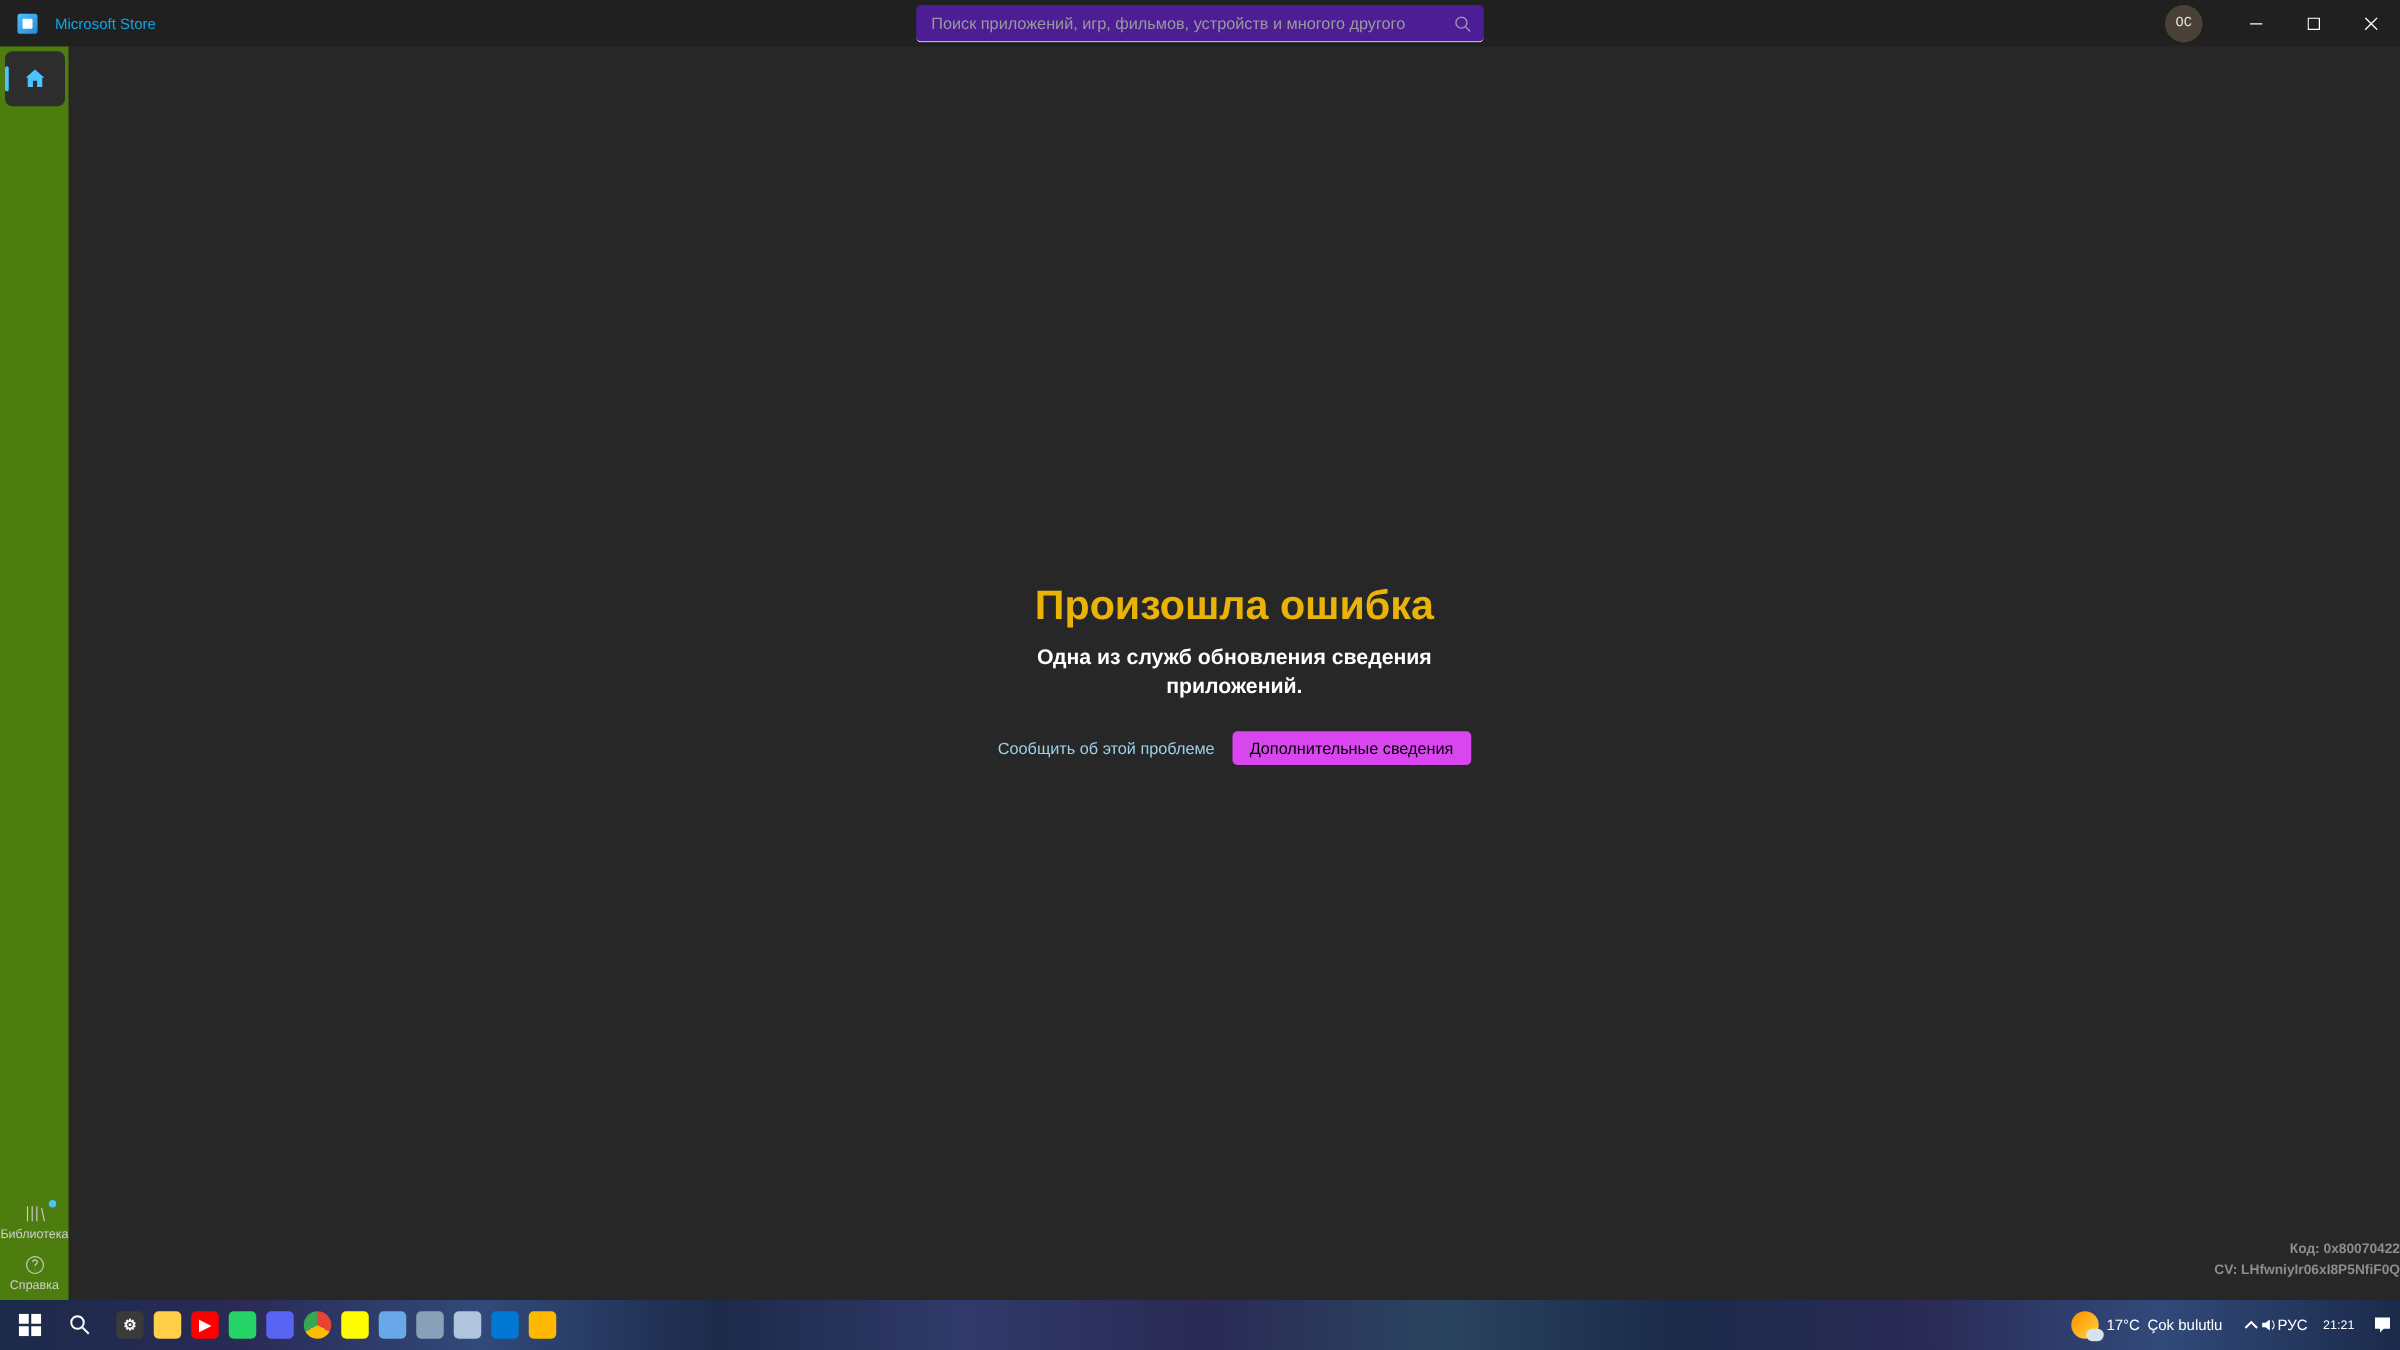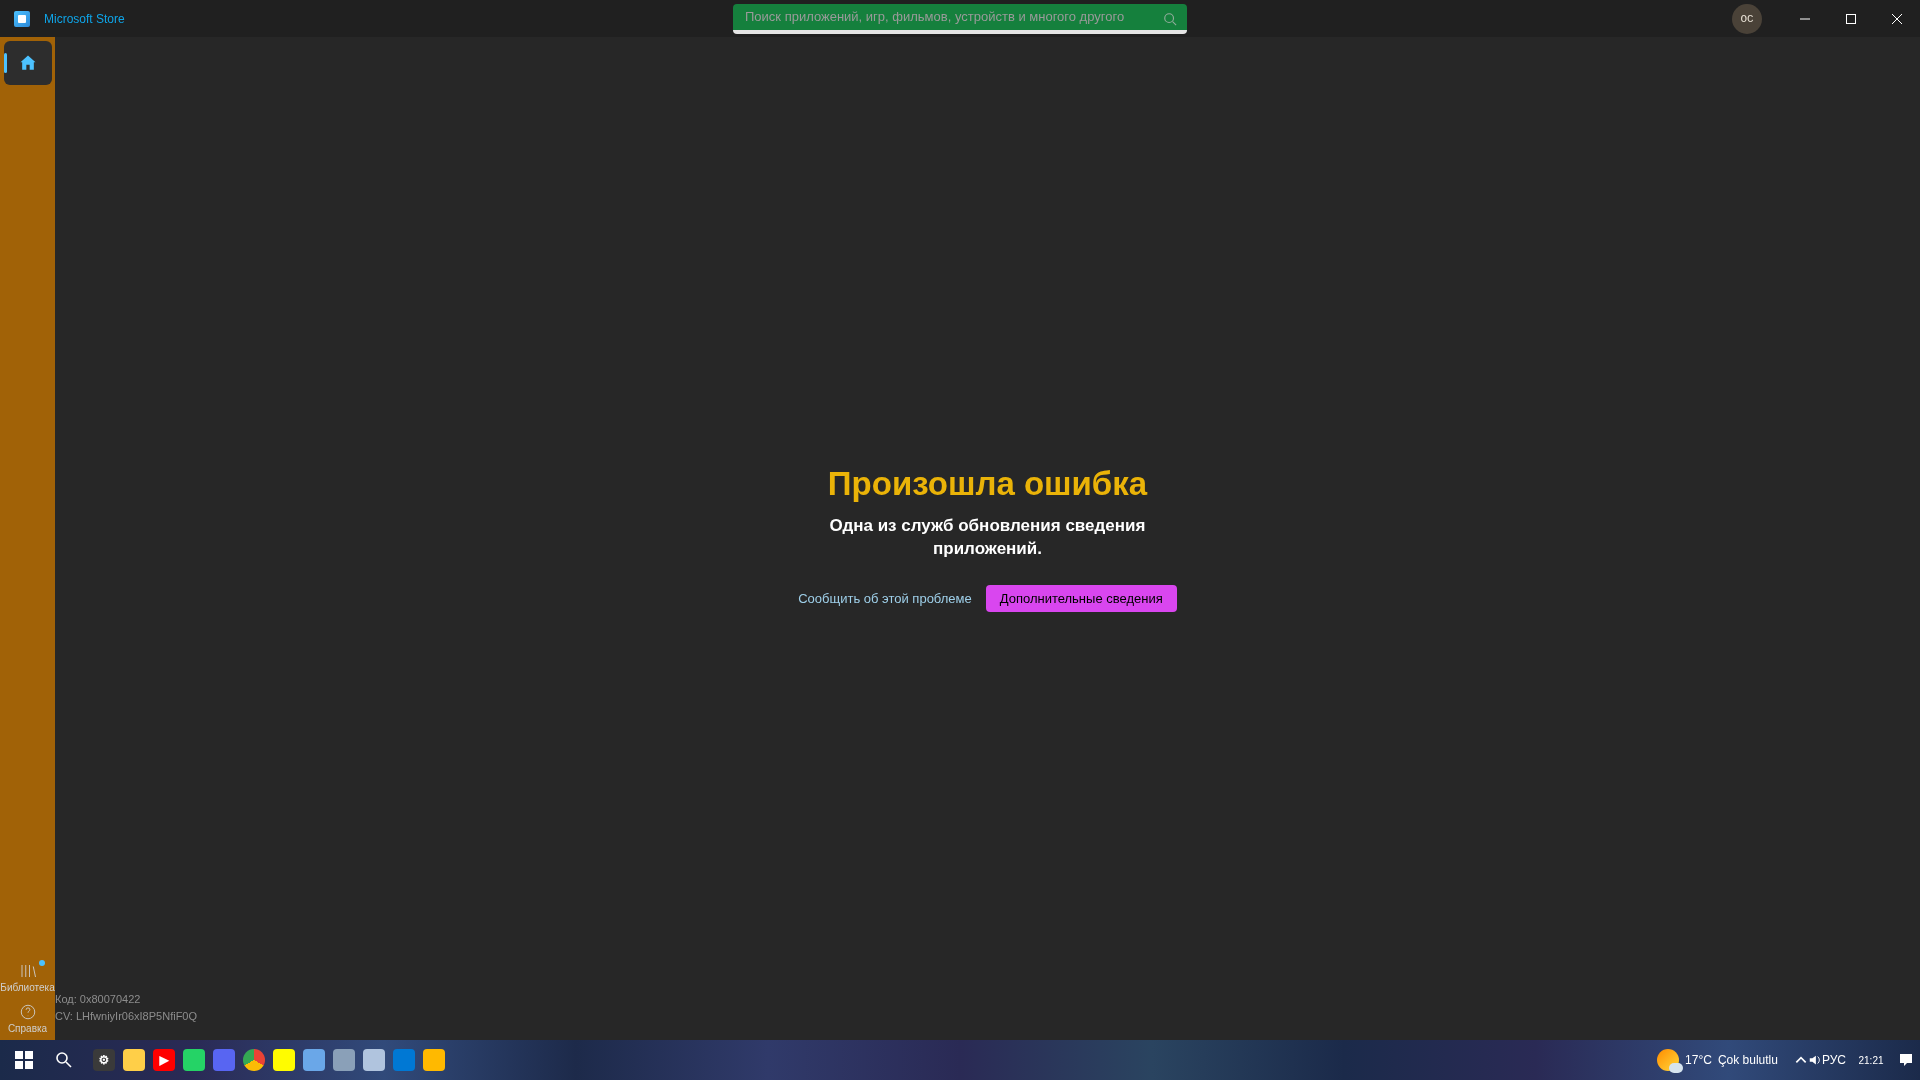--- a/index.html
+++ b/index.html
@@ -4,49 +4,49 @@
 <style>
 * { margin: 0; padding: 0; box-sizing: border-box; font-family: "Segoe UI", sans-serif; user-select: none; }
 html, body { width: 1920px; height: 1080px; overflow: hidden; background: #202020; color: #fff; }
 
 
 .titlebar { height: 37px; display: flex; align-items: center; background: #202020; position: relative; }
 .titlebar .app-icon { width: 16px; height: 16px; margin-left: 14px; background: linear-gradient(135deg,#4cc2ff,#2b88d8); border-radius: 2px; position: relative; display:flex; align-items:center; justify-content:center; }
 .titlebar .app-icon::after{content:"";width:8px;height:8px;background:#fff;border-radius:1px;}
 .titlebar .app-title { margin-left: 14px; font-size: 12px; color: #0ea5e9; }
 .titlebar .search-wrap { position: absolute; left: 50%; transform: translateX(-50%); width: 454px; }
-.titlebar .search { width: 100%; height: 30px; background: #15803d; border: none; border-bottom: 4px solid #e5e5e5; border-radius: 4px; padding: 0 36px 0 12px; color: #cfcfcf; font-size: 13px; outline: none; }
+.titlebar .search { width: 100%; height: 30px; background: #4c1d95; border: none; border-bottom: 1px solid #e5e5e5; border-radius: 4px; padding: 0 36px 0 12px; color: #cfcfcf; font-size: 13px; outline: none; }
 .titlebar .search::placeholder { color: #9a9a9a; }
 .titlebar .search-icon { position: absolute; right: 10px; top: 50%; transform: translateY(-50%); width: 14px; height: 14px; opacity: .75; }
 .titlebar .right { margin-left: auto; display: flex; align-items: center; height: 100%; }
 .titlebar .profile { width: 30px; height: 30px; border-radius: 15px; background: #4a4238; color: #e8e1d5; font-size: 11px; display: flex; align-items: center; justify-content: center; margin-right: 20px; font-family: Liberation Mono, monospace; }
 .titlebar .win-btn { width: 46px; height: 30px; display: flex; align-items: center; justify-content: center; }
 .titlebar .win-btn svg { width: 10px; height: 10px; stroke: #fff; fill: none; stroke-width: 1; }
 
 
 .body { display: flex; height: calc(100% - 37px - 40px); }
-.sidebar { width: 55px; background: #a16207; display: flex; flex-direction: column; align-items: center; padding-top: 4px; }
+.sidebar { width: 55px; background: #4d7c0f; display: flex; flex-direction: column; align-items: center; padding-top: 4px; }
 .nav-item { width: 48px; height: 44px; border-radius: 6px; display: flex; align-items: center; justify-content: center; position: relative; margin-bottom: 2px; }
 .nav-item.active { background: #2d2d2d; }
 .nav-item.active::before { content: ""; position: absolute; left: 0; top: 12px; bottom: 12px; width: 3px; background: #4cc2ff; border-radius: 2px; }
 .nav-item svg { width: 20px; height: 20px; fill: #cfcfcf; }
 .nav-item.active svg { fill: #4cc2ff; }
 .sidebar-spacer { flex: 1; }
 .nav-bottom { width: 55px; display: flex; flex-direction: column; align-items: center; color: #cfcfcf; font-size: 10px; margin-bottom: 6px; position: relative; padding-top:4px; }
 .nav-bottom svg { width: 18px; height: 18px; fill: none; stroke: #cfcfcf; stroke-width: 1.2; }
 .nav-bottom .label { margin-top: 2px; }
 .nav-bottom .dot { position:absolute; top:2px; right:10px; width:6px; height:6px; border-radius:3px; background:#4cc2ff; }
 
 .content { flex: 1; background: #272727; display: flex; flex-direction: column; align-items: center; justify-content: center; position: relative; }
 .error-title { font-size: 33px; font-weight: 600; color: #eab308; margin-bottom: 12px; }
 .error-sub { font-size: 17px; font-weight: 600; text-align: center; line-height: 1.35; margin-bottom: 24px; }
 .error-actions { display: flex; align-items: center; gap: 14px; }
 .link-btn { color: #9ecfe9; font-size: 13px; cursor: pointer; }
 .primary-btn { background: #d946ef; color: #000; font-size: 13px; padding: 6px 14px; border-radius: 4px; border: none; cursor: pointer; }
-.codes { position: absolute; bottom: 14px; left: 0; right: 0; text-align: left; font-size: 11px; color: #8d8d8d; line-height: 1.6; }
+.codes { position: absolute; bottom: 14px; left: 0; right: 0; text-align: right; font-size: 11px; color: #8d8d8d; line-height: 1.6; font-weight: bold; }
 
 
 .taskbar { height: 40px; background: linear-gradient(90deg,#1b2a4a 0%,#2a2a55 10%,#314a7a 20%,#1d2a4a 30%,#303a6a 40%,#2a2a55 50%,#2a4460 60%,#1b2a4a 70%,#2a2a55 80%,#314a7a 90%,#1b2a4a 100%); display: flex; align-items: center; padding: 0 4px; position: relative; }
 .tb-left, .tb-center, .tb-right { display: flex; align-items: center; height: 100%; }
 .tb-center { gap: 2px; margin-left: 6px; }
 .tb-right { margin-left: auto; gap: 8px; }
 .tb-btn { width: 40px; height: 40px; display: flex; align-items: center; justify-content: center; }
 .tb-btn svg { width: 18px; height: 18px; fill: #fff; }
 .tray { display:flex; align-items:center; color:#fff; font-size:12px; }
 .tray svg { width:14px; height:14px; fill:#fff; }

